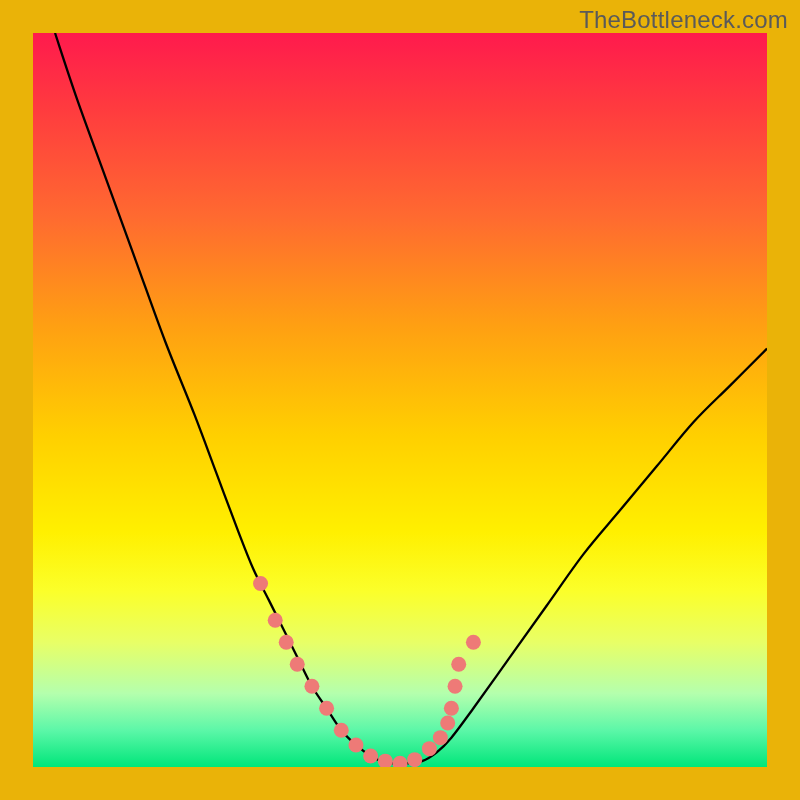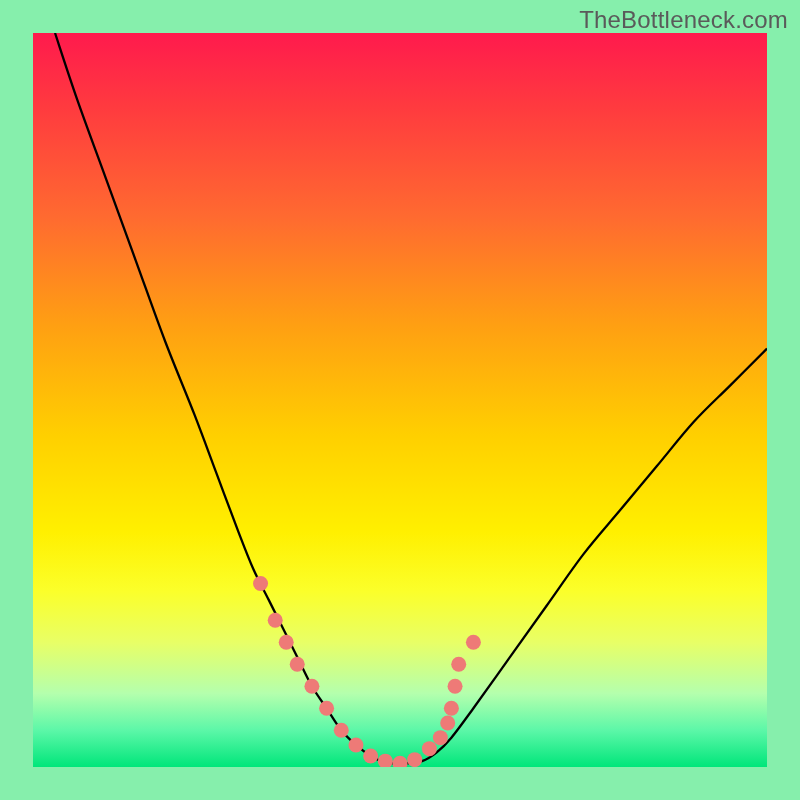--- a/index.html
+++ b/index.html
@@ -10,21 +10,21 @@
     background: #000;
     overflow: hidden;
     font-family: Arial, Helvetica, sans-serif;
   }
   .frame {
     position: absolute;
     top: 0;
     left: 0;
     width: 800px;
     height: 800px;
-    background: #86efac;
+    background: #eab308;
   }
   .plot-area {
     position: absolute;
     top: 33px;
     left: 33px;
     width: 734px;
     height: 734px;
     background: linear-gradient(to bottom,
       #ff1a4d 0%,
       #ff3a3f 10%,

